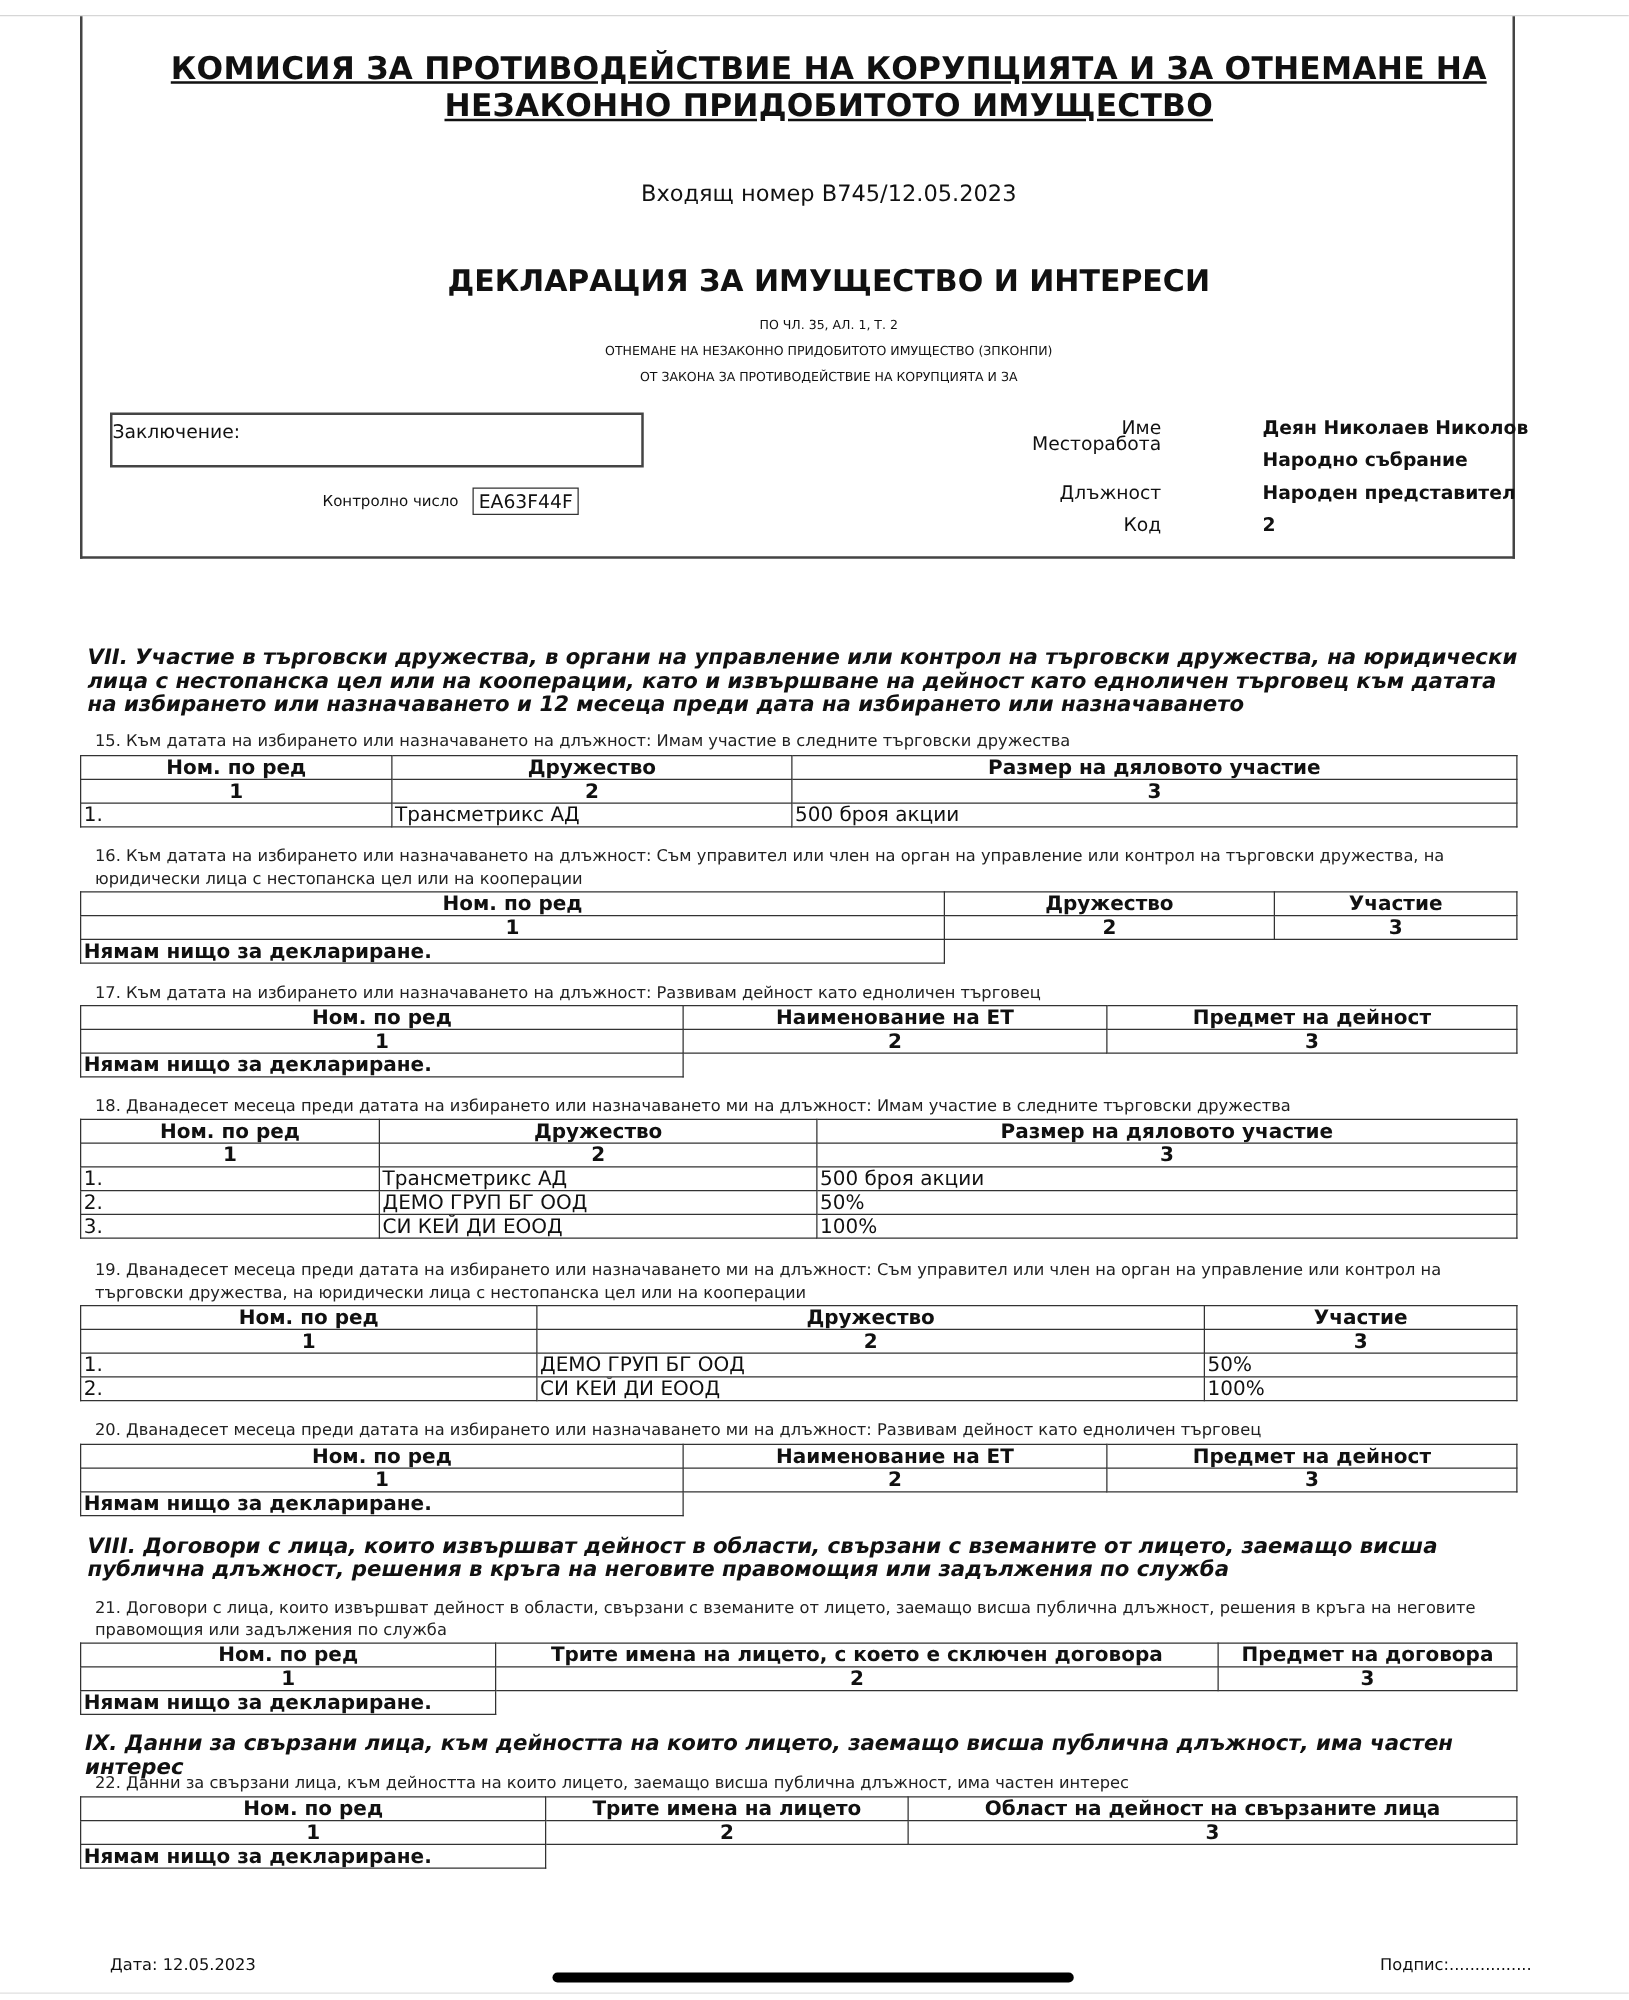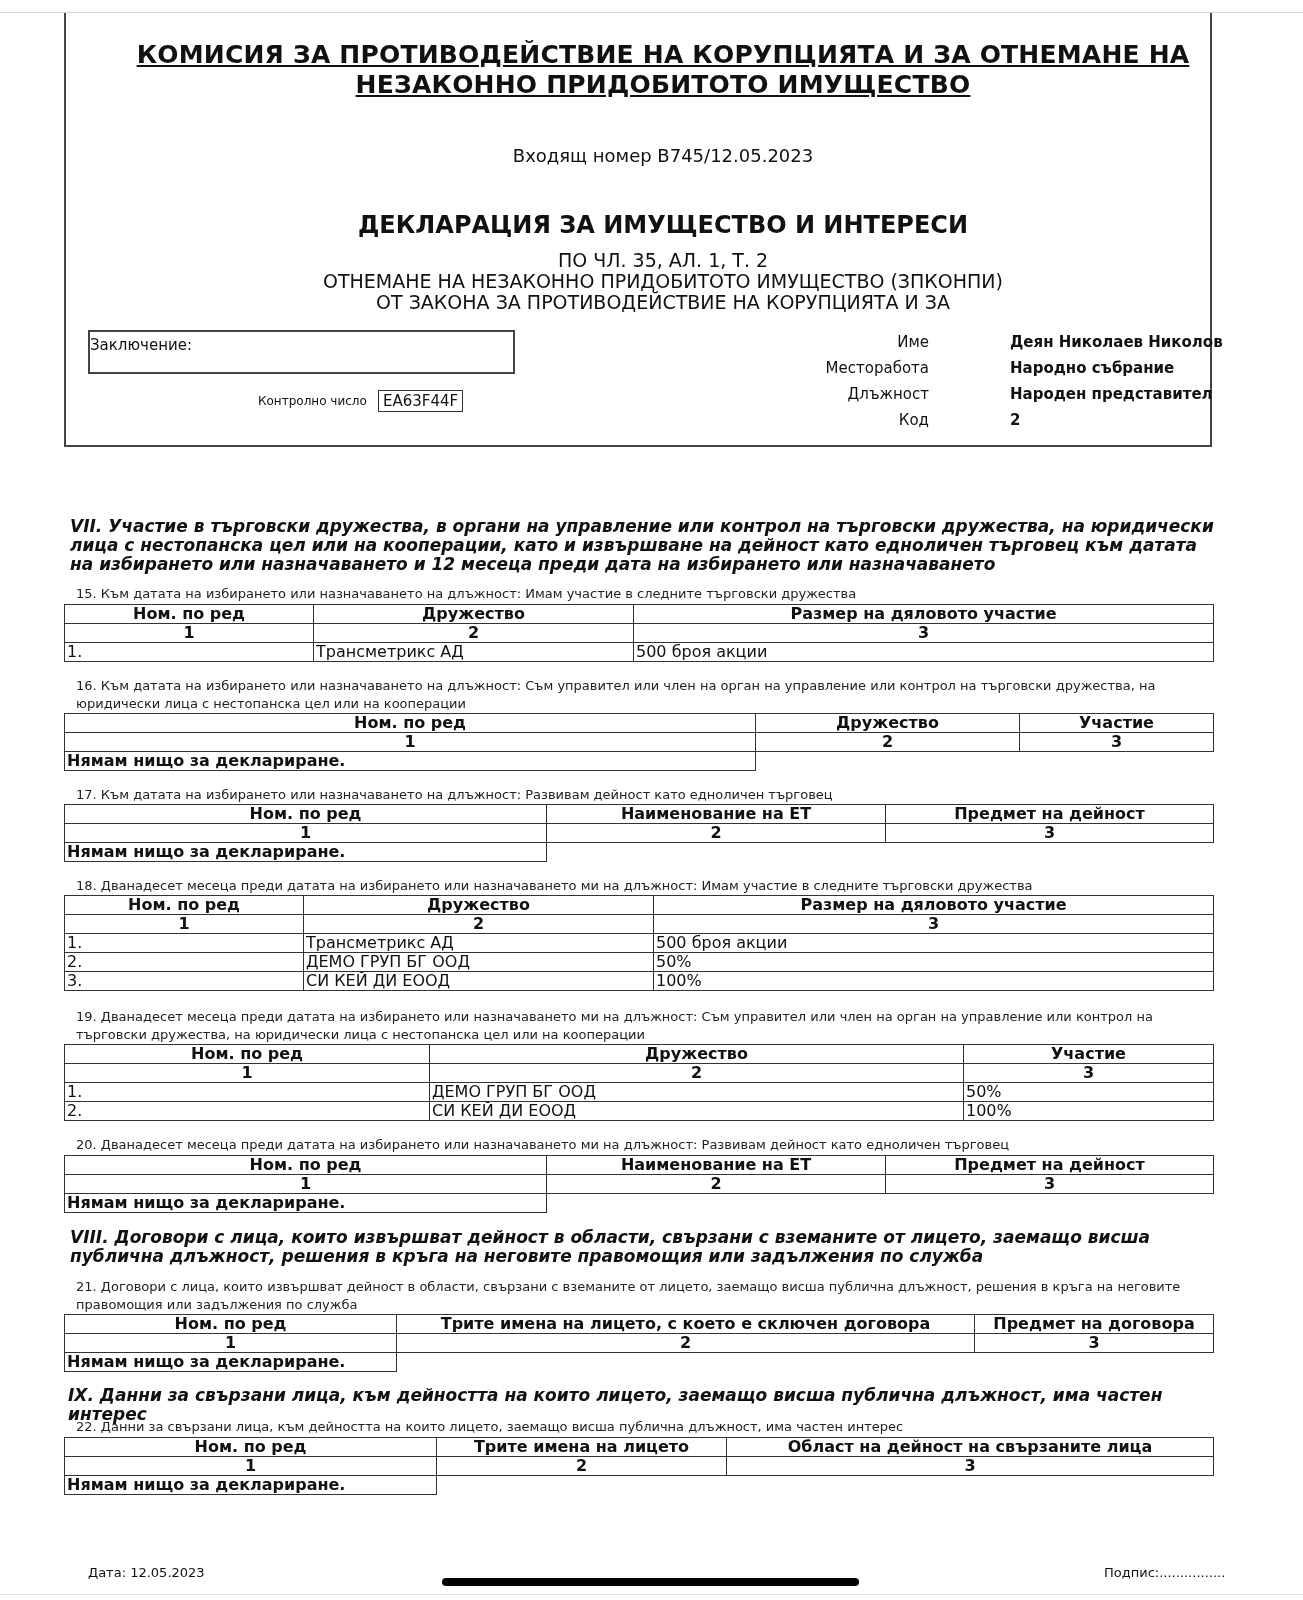--- a/index.html
+++ b/index.html
@@ -6,21 +6,21 @@
   body { width:1303px; height:1600px; position:relative; overflow:hidden;
          font-family:"DejaVu Sans", "Liberation Sans", sans-serif; color:#111; }
   .topline { position:absolute; left:0; top:12px; width:1303px; height:1px; background:#d6d6d6; }
   .frame { position:absolute; left:64px; top:13px; width:1148px; height:434px;
            border-left:2px solid #444; border-right:2px solid #444; border-bottom:2px solid #444; box-sizing:border-box; }
   .abs { position:absolute;padding-left:24px; }
   .org-title { left:64px; width:1150px; top:40px; text-align:center; font-weight:bold;
                font-size:25px; line-height:30px; text-decoration:underline; letter-spacing:0.2px; }
   .incoming { left:64px; width:1150px; top:145px; text-align:center; font-size:18px; }
   .decl-title { left:64px; width:1150px; top:211px; text-align:center; font-weight:bold; font-size:24px; }
-  .decl-sub { left:64px; width:1150px; top:250px; text-align:center; font-size:19px; line-height:21px; }
+  .decl-sub { left:64px; width:1150px; top:250px; text-align:center; font-size:10px; line-height:21px; }
   .concl-box { left:88px; top:330px; width:427px; height:44px; border:2px solid #444; box-sizing:border-box;
                font-size:15px; padding:4px 17px 0 0; }
   .ctrl-label { left:234px; top:394px; font-size:12px; }
   .ctrl-val { left:378px; top:390px; border:1.5px solid #333; padding:1px 4px; font-size:15px; }
   .info-label { width:300px; text-align:right; font-size:15px; }
   .info-val { font-size:15px; font-weight:bold;margin-left:42px; }
   .sec-head { left:64px; width:1150px; font-weight:bold; font-size:17px; line-height:19px;font-style:italic; }
   .q { left:64px; width:1150px; font-size:13px; line-height:18px; color:#222; }
   table.t { position:absolute; left:64px; width:1149px; border-collapse:collapse; table-layout:fixed; font-size:16px; }
   table.t td { border:1.5px solid #333; padding:0 2px; height:18px; line-height:16px; overflow:hidden; white-space:nowrap; }
@@ -57,21 +57,21 @@
 
 <div class="abs concl-box">
   <span>Заключение:</span>
 </div>
 
 <div class="abs ctrl-label">Контролно число</div>
 <div class="abs ctrl-val">EA63F44F</div>
 
 <div class="abs info-label" style="left:605px; top:333px;">Име</div>
 <div class="abs info-val" style="left:944px; top:333px;">Деян Николаев Николов</div>
-<div class="abs info-label" style="left:605px; top:359px;">Месторабота</div>
+<div class="abs info-label" style="left:605px; top:346px;">Месторабота</div>
 <div class="abs info-val" style="left:944px; top:359px;">Народно събрание</div>
 <div class="abs info-label" style="left:605px; top:385px;">Длъжност</div>
 <div class="abs info-val" style="left:944px; top:385px;">Народен представител</div>
 <div class="abs info-label" style="left:605px; top:411px;">Код</div>
 <div class="abs info-val" style="left:944px; top:411px;">2</div>
 
 <div class="abs sec-head" style="top:517px; padding-left:6px; box-sizing:border-box;">VII. Участие в търговски дружества, в органи на управление или контрол на търговски дружества, на юридически лица с нестопанска цел или на кооперации, като и извършване на дейност като едноличен търговец към датата на избирането или назначаването и 12 месеца преди дата на избирането или назначаването</div>
 
 <div class="abs q" style="top:585px; padding-left:12px; box-sizing:border-box;">15. Към датата на избирането или назначаването на длъжност: Имам участие в следните търговски дружества</div>
 <table class="t" style="top:604px;">

